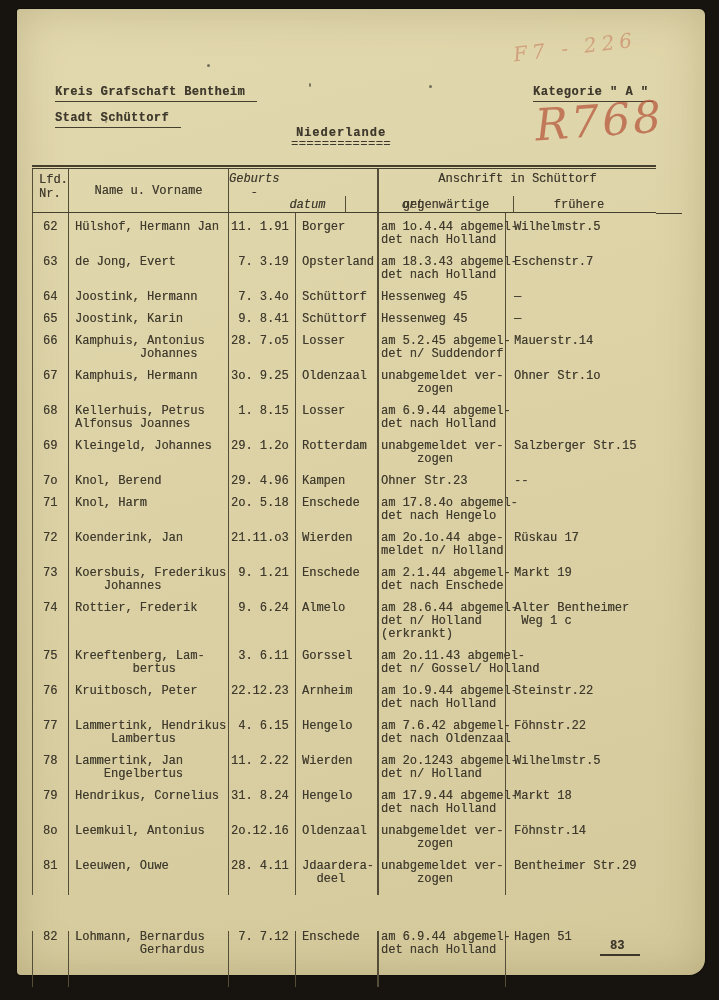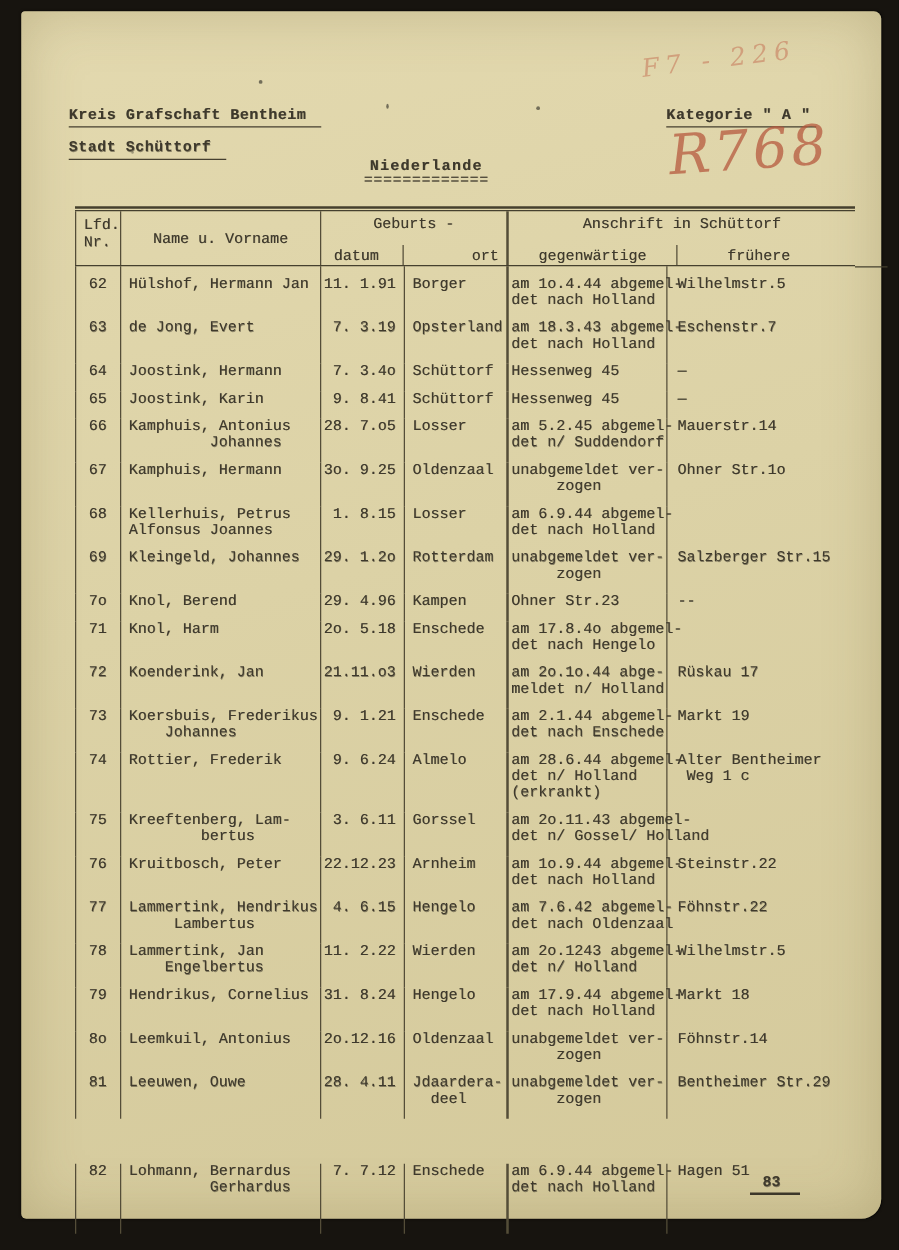--- a/index.html
+++ b/index.html
@@ -30,29 +30,29 @@
 
   .hw-top { position:absolute; left:496px; top:26px; font-family:"DejaVu Serif",serif; font-style:italic;
             font-size:20px; color:rgba(196,108,80,0.5); transform:rotate(-7deg); letter-spacing:5px; }
   .hw-stamp { position:absolute; left:518px; top:86px; font-family:"DejaVu Serif",serif; font-style:italic;
               font-size:44px; color:rgba(180,85,58,0.72); transform:rotate(-4deg); letter-spacing:3px; }
 
   .title-block { position:absolute; left:224px; top:117px; width:200px; text-align:center; }
   .title { font-weight:bold; letter-spacing:1px; }
   .title-underline { line-height:9px; letter-spacing:0.5px; }
 
-  .table { position:absolute; left:43px; top:156px; width:624px; }
+  .table { position:absolute; left:15px; top:156px; width:624px; }
   .dblline { height:4px; border-top:2px solid #45402e; border-bottom:1px solid #45402e; }
   .thead { display:flex; border-bottom:1.5px solid #45402e; height:44px; position:relative; }
   .thead::after { content:""; position:absolute; bottom:-1.5px; right:-26px; width:26px;
                   border-bottom:1.5px solid #45402e; }
   .h-nr { width:37px; border-left:1px solid #544d38; border-right:1px solid #544d38;
           padding:4px 0 0 6px; white-space:pre; line-height:14px; }
   .h-name { width:160px; border-right:1px solid #544d38; display:flex; align-items:center; justify-content:center; }
-  .h-geb { width:150px; border-right:2px solid #544d38; display:flex; flex-direction:column; }
+  .h-geb { width:150px; border-right:2px solid #544d38; display:flex; flex-direction:row;font-style:italic; }
   .h-ans { width:277px; display:flex; flex-direction:column; }
   .h-top { text-align:center; height:19px; padding-top:3px; }
   .h-sub { display:flex; flex:1;align-items:flex-end; }
   .h-datum { width:67px; border-right:1px solid #544d38; text-align:left; padding:2px 0 0 10px; }
   .h-ort { width:83px; text-align:right; padding:2px 6px 0 0; }
   .h-cur { width:135px; border-right:1px solid #544d38; text-align:center; padding-top:2px; }
   .h-for { width:130px; text-align:center; padding-top:2px; }
 
   .trow { display:flex; }
   .trow .cell { white-space:pre; line-height:13px; padding-bottom:9px;

